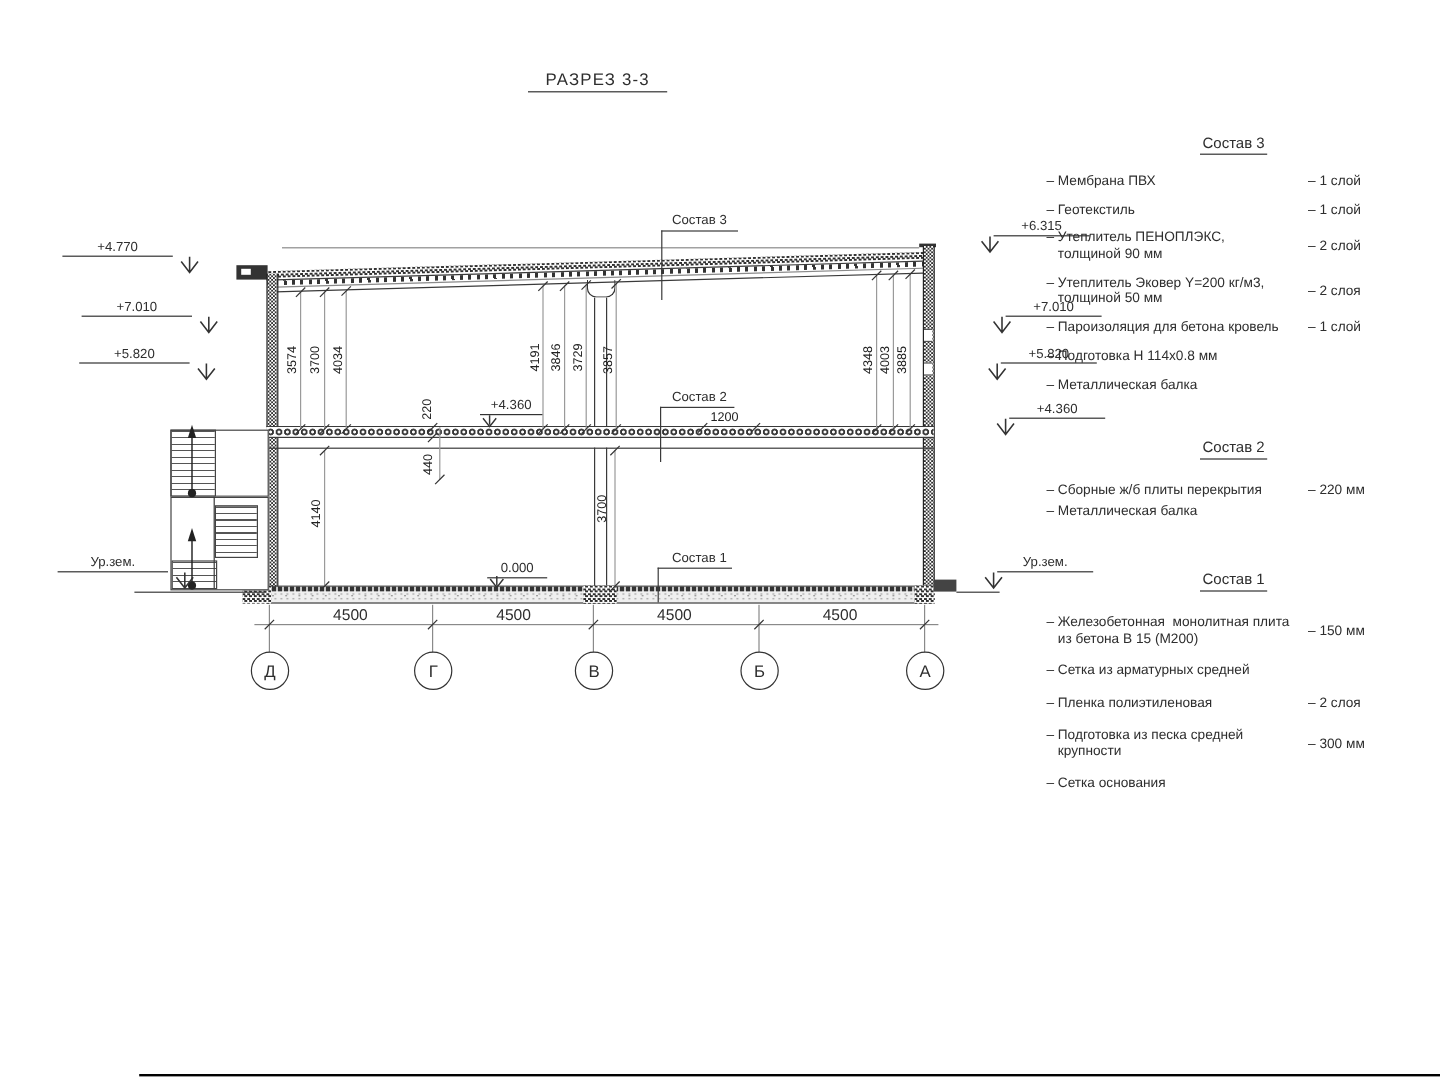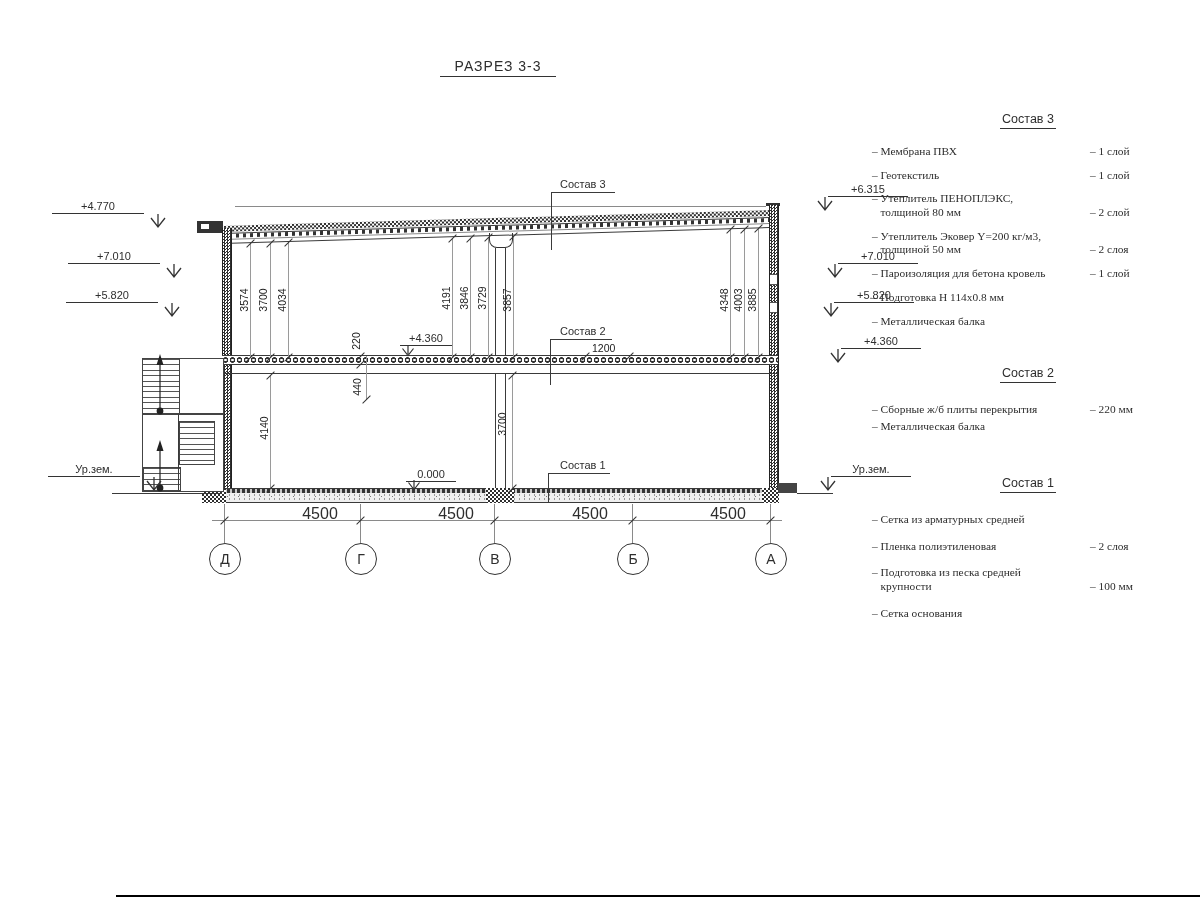--- a/index.html
+++ b/index.html
@@ -22,33 +22,33 @@
   .rings{background-color:#fff;background-image:radial-gradient(circle at 50% 50%,#fff 1px,#333 1.5px 2.6px,#fff 3px);
          background-size:7px 8px;}
   .sand{background-color:#efefef;
         background-image:radial-gradient(#9a9a9a 0.8px,transparent 1.1px),radial-gradient(#777 0.7px,transparent 1px);
         background-size:5px 4px,11px 7px;}
   .darkband{background:repeating-linear-gradient(90deg,#333 0 3px,#c9c9c9 3px 5px);}
   .lvl{position:absolute;border-bottom:1px solid #333;text-align:center;padding-bottom:1px;
        font-size:11px;white-space:nowrap;}
   .axc{position:absolute;width:30px;height:30px;border:1.3px solid #333;border-radius:50%;
        background:#fff;display:flex;align-items:center;justify-content:center;font-size:14px;}
-  .bay{position:absolute;width:136px;text-align:center;font-size:16px;padding-left:28px;}
+  .bay{position:absolute;width:136px;text-align:center;font-size:13px;}
   .callout{position:absolute;font-size:11px;white-space:nowrap;}
   .treads{position:absolute;border:1px solid #444;
           background:repeating-linear-gradient(180deg,#555 0 1px,transparent 1px 5.4px);}
   .box{position:absolute;border:1px solid #444;background:#fff;}
   #title{position:absolute;left:440px;top:58px;width:116px;text-align:center;font-size:14px;
          letter-spacing:1px;border-bottom:1px solid #333;padding-bottom:2px;}
   
   #legend{position:absolute;left:872px;top:0;width:312px;font-size:11.4px;line-height:1.2;}
   .leg-sec{position:absolute;left:0;width:100%;}
   .leg-title{text-align:center;font-size:12.5px;margin-bottom:18px;}
   .leg-title>span{border-bottom:1px solid #333;padding:0 2px 2px 2px;}
-  .leg-row{display:flex;align-items:flex-end;margin-bottom:10px;font-family:Liberation Serif, serif;}
+  .leg-row{display:flex;align-items:center;margin-bottom:10px;}
   .leg-name{width:218px;white-space:pre-wrap;}
   .leg-qty{width:90px;white-space:nowrap;}
   .tight .leg-row{margin-bottom:3px;}
   .s1 .leg-row{margin-bottom:13px;}
   svg{position:absolute;overflow:visible;}
 </style>
 </head>
 <body>
 
 <div id="canvas">
@@ -306,21 +306,21 @@
       <div class="leg-row">
           <div class="leg-name">– Мембрана ПВХ</div>
           <div class="leg-qty">– 1 слой</div>
         </div>
       <div class="leg-row">
           <div class="leg-name">– Геотекстиль</div>
           <div class="leg-qty">– 1 слой</div>
         </div>
       <div class="leg-row">
           <div class="leg-name">– Утеплитель ПЕНОПЛЭКС,
-   толщиной 80 мм</div>
+   толщиной 90 мм</div>
           <div class="leg-qty">– 2 слой</div>
         </div>
       <div class="leg-row">
           <div class="leg-name">– Утеплитель Эковер Y=200 кг/м3,
    толщиной 50 мм</div>
           <div class="leg-qty">– 2 слоя</div>
         </div>
       <div class="leg-row">
           <div class="leg-name">– Пароизоляция для бетона кровель</div>
           <div class="leg-qty">– 1 слой</div>
@@ -341,31 +341,36 @@
           <div class="leg-qty">– 220 мм</div>
         </div>
       <div class="leg-row">
           <div class="leg-name">– Металлическая балка</div>
           <div class="leg-qty"></div>
         </div>
     </div>
     <div class="leg-sec s1" style="top:476px;">
       <div class="leg-title" style="margin-bottom:22px;"><span>Состав 1</span></div>
       <div class="leg-row">
+          <div class="leg-name">– Железобетонная  монолитная плита
+   из бетона В 15 (М200)</div>
+          <div class="leg-qty">– 150 мм</div>
+        </div>
+      <div class="leg-row">
           <div class="leg-name">– Сетка из арматурных средней</div>
           <div class="leg-qty"></div>
         </div>
       <div class="leg-row">
           <div class="leg-name">– Пленка полиэтиленовая</div>
           <div class="leg-qty">–  2 слоя</div>
         </div>
       <div class="leg-row">
           <div class="leg-name">– Подготовка из песка средней
    крупности</div>
-          <div class="leg-qty">– 100 мм</div>
+          <div class="leg-qty">– 300 мм</div>
         </div>
       <div class="leg-row">
           <div class="leg-name">– Сетка основания</div>
           <div class="leg-qty"></div>
         </div>
     </div>
   </div>
 
   <div class="abs" style="left:116px;top:895px;width:1084px;height:2px;background:#000;"></div>
 </div>

